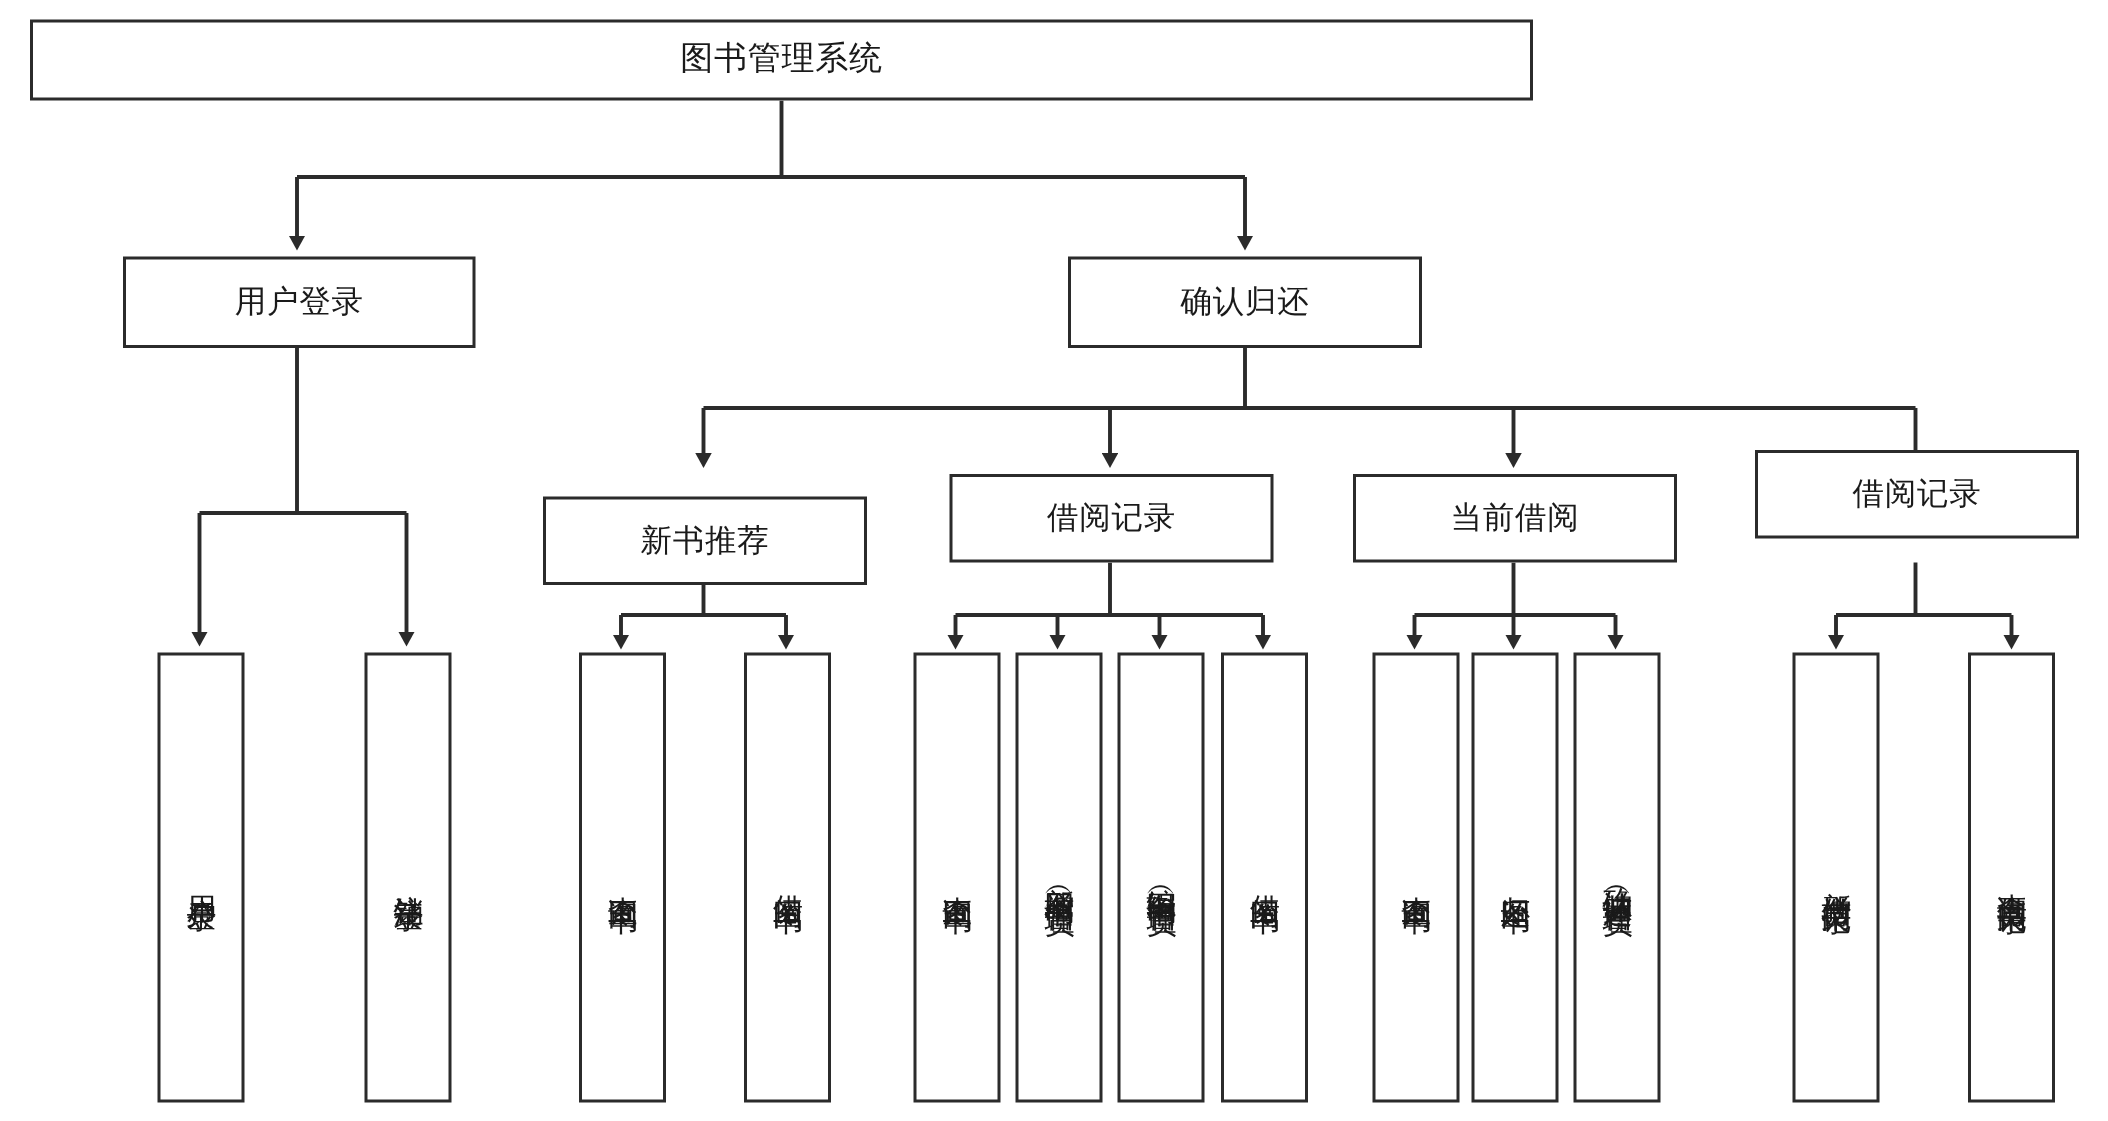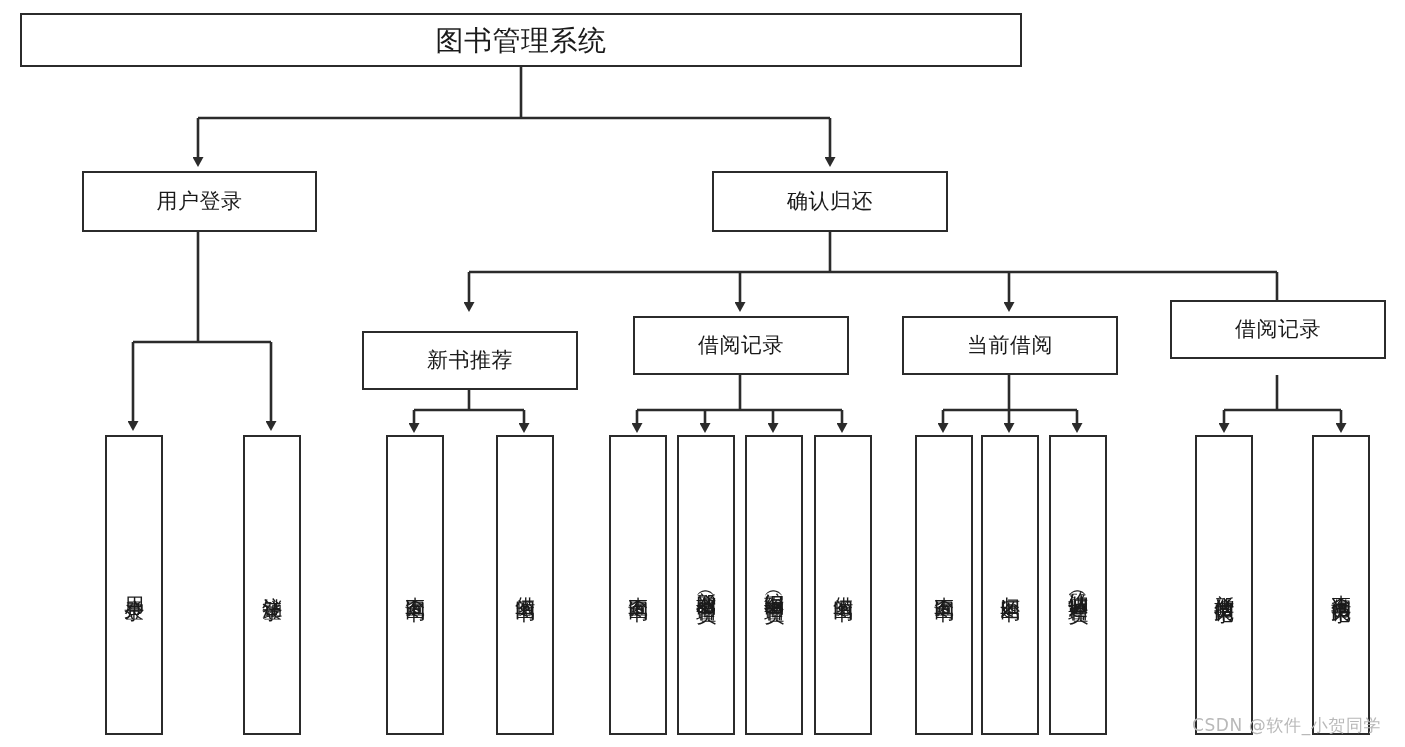--- a/index.html
+++ b/index.html
@@ -32,21 +32,21 @@
     justify-content:center;
     text-align:center;
   }
   .node-label{
     font-size:21px;
     line-height:1.25;
     letter-spacing:0.5px;
     color:#1a1a1a;
     white-space:nowrap;
   }
-  .node.root .node-label{font-size:28px;}
+  .node.root .node-label{font-size:22px;}
   .leaf{
     position:absolute;
     box-sizing:border-box;
     background:#ffffff;
     border:2.5px solid #2b2b2b;
     display:flex;
     align-items:center;
     justify-content:center;
     padding:6px 0;
   }
@@ -185,15 +185,14 @@
     <span class="leaf-label">确认归还（管理员）</span>
   </div>
 
   <div class="leaf" style="left:1195px; top:435px; width:58px; height:300px;">
     <span class="leaf-label">新增借阅记录</span>
   </div>
   <div class="leaf" style="left:1312px; top:435px; width:58px; height:300px;">
     <span class="leaf-label">查询借阅记录</span>
   </div>
 
-  <div class="watermark" style="left:1192px; top:714px;">CSDN @软件_小贺同学</div>
 
 </div>
 
 </body></html>

